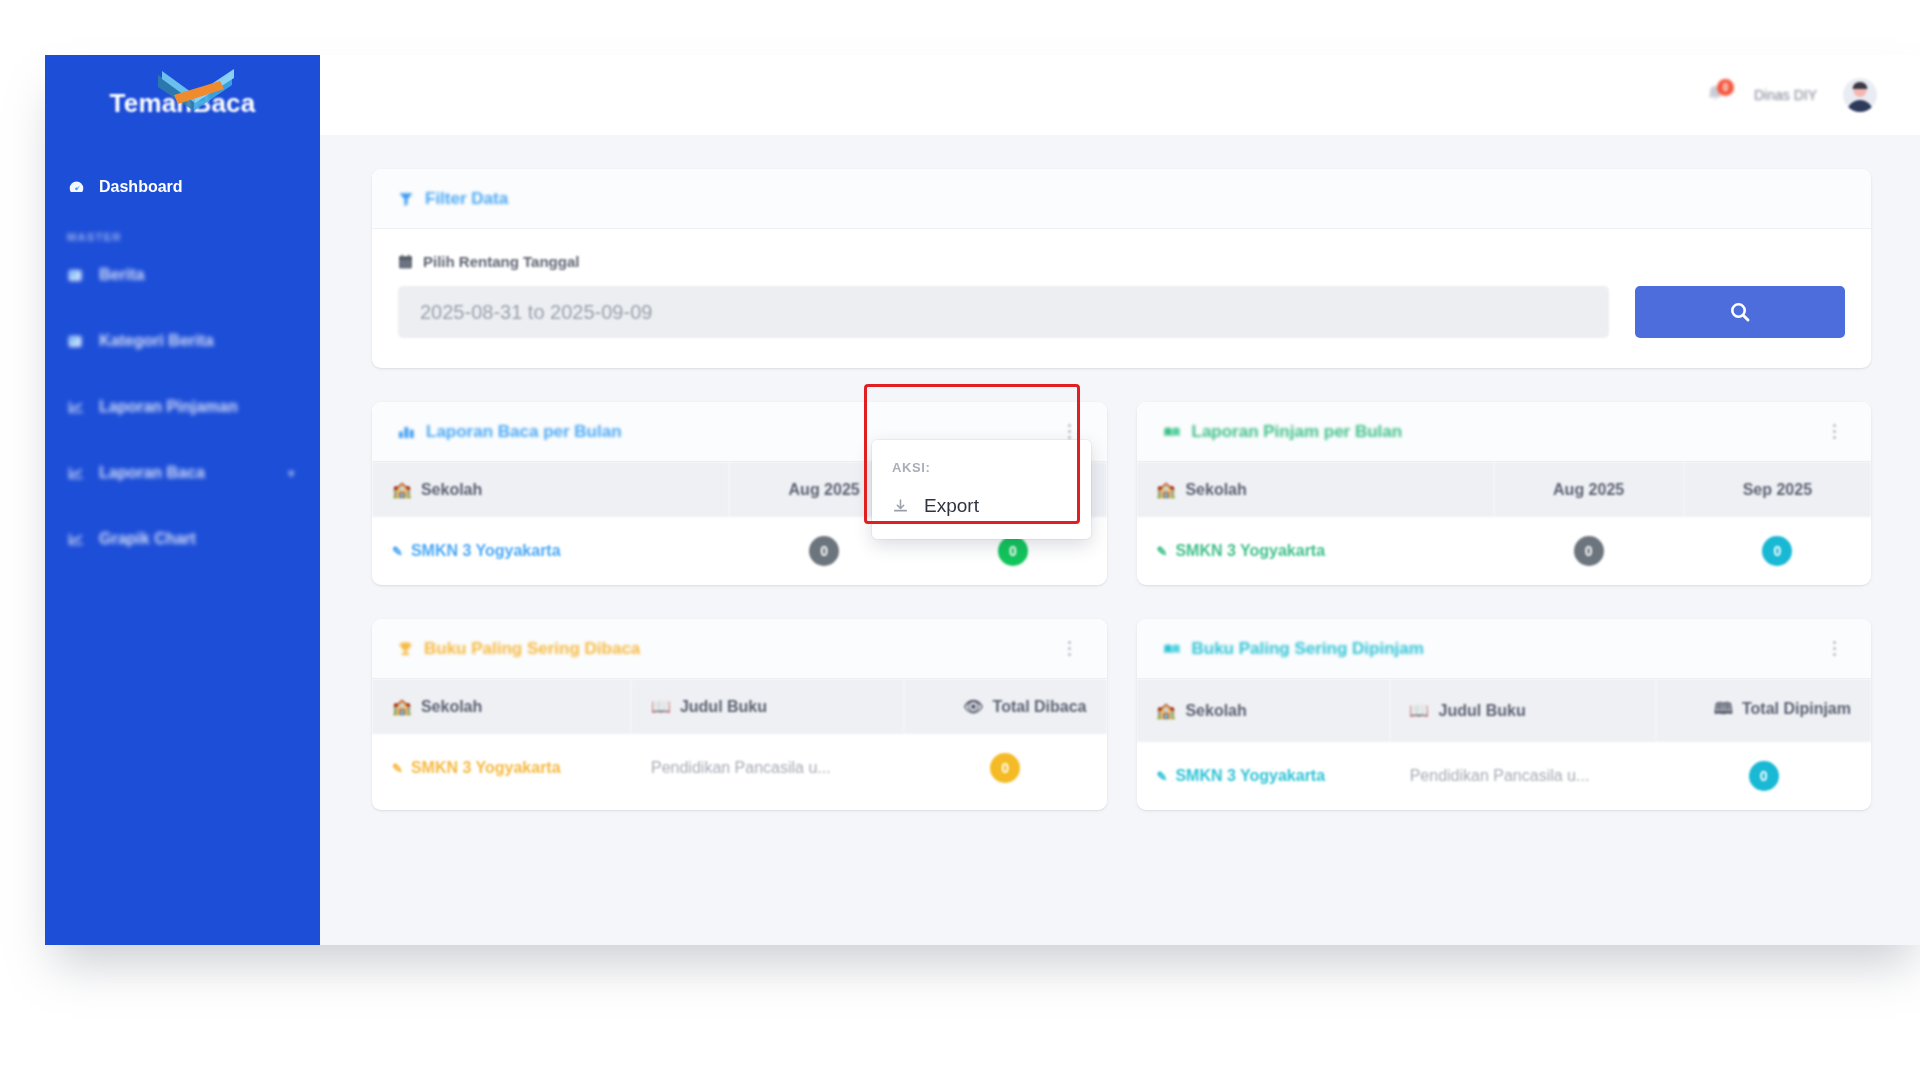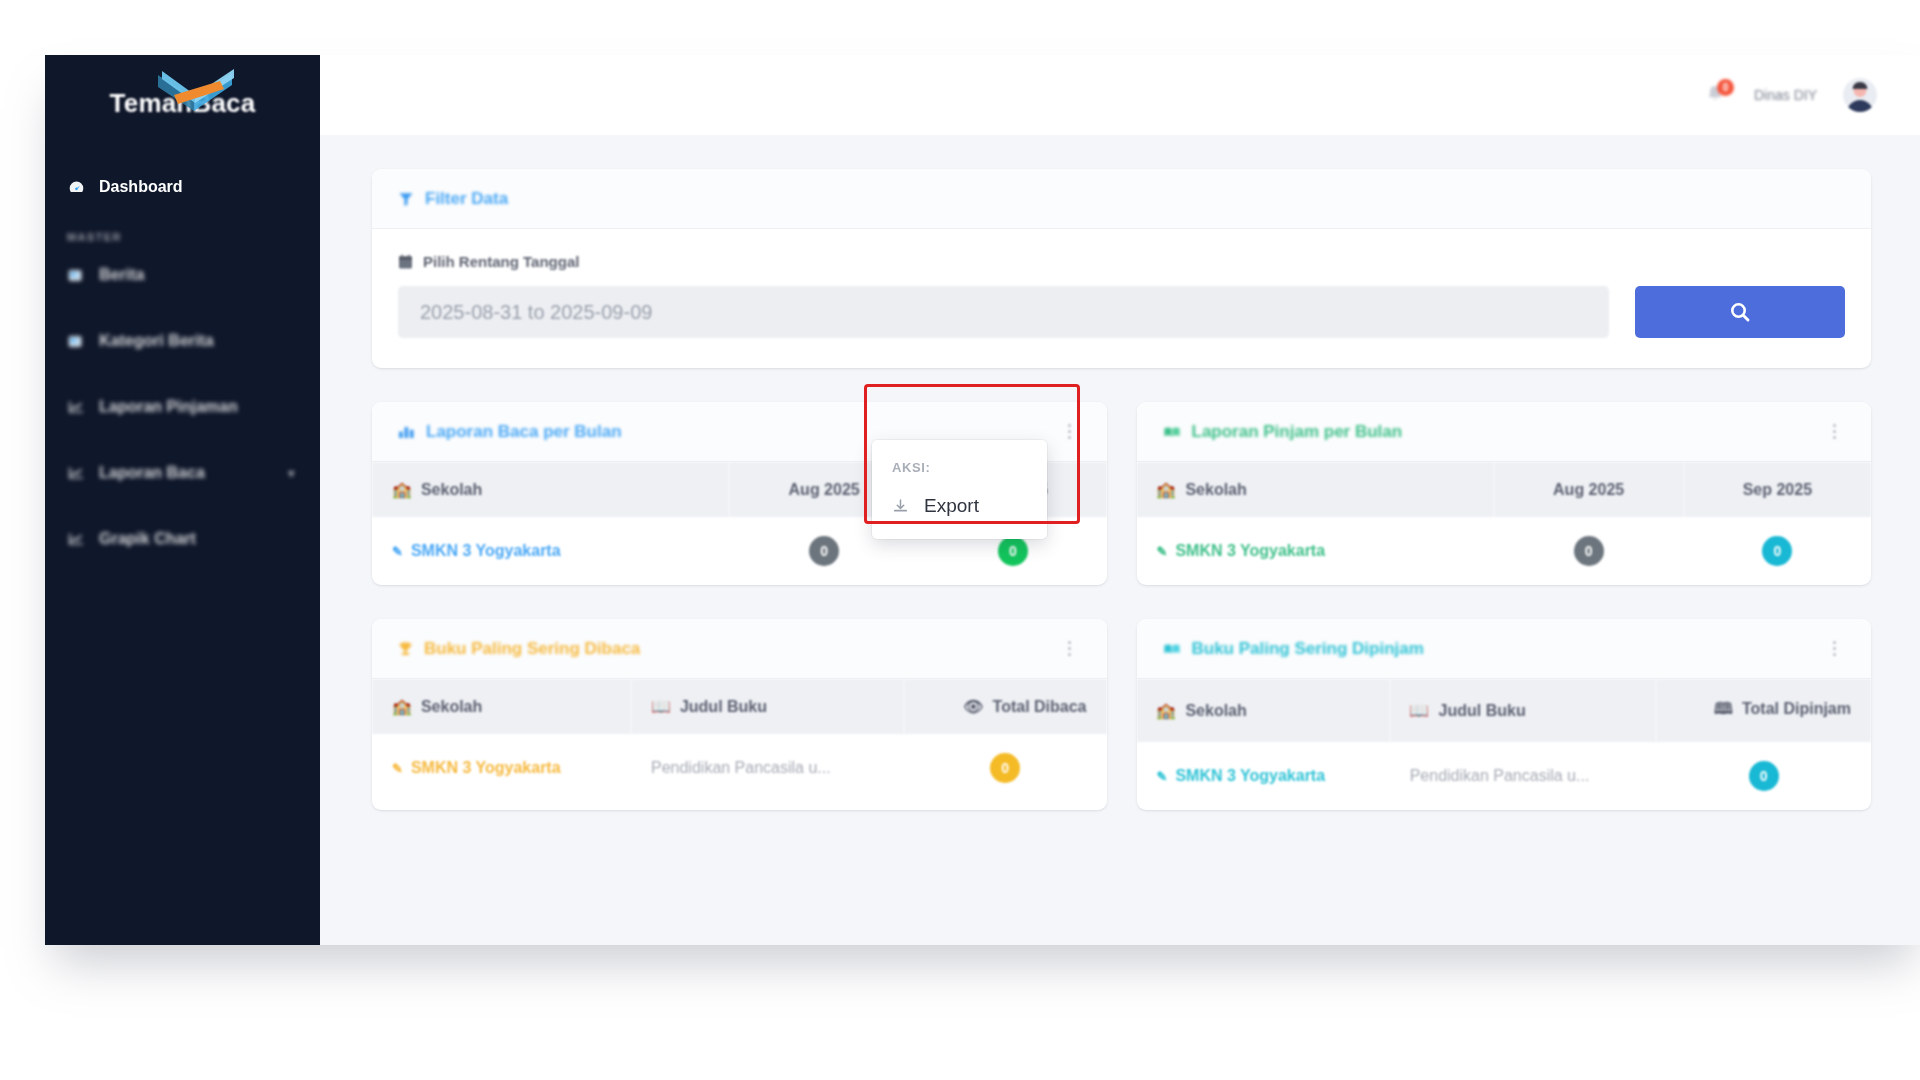--- a/index.html
+++ b/index.html
@@ -17,21 +17,21 @@
     width: 1878px; height: 890px;
     background: #f4f6f9;
     overflow: hidden;
     box-shadow: 0 28px 45px -10px rgba(120,125,140,0.38);
   }
 
   
   #sidebar {
     position: absolute; left: 0; top: 0;
     width: 275px; height: 100%;
-    background: #0f172a;
+    background: #1d4ed8;
   }
   .brand {
     height: 96px;
     display: flex; align-items: center; justify-content: center;
     position: relative;
   }
   .brand-wrap { position: relative; display: inline-block; }
   .brand-text {
     font-size: 26px; font-weight: 700; color: #ffffff;
     letter-spacing: .2px; filter: blur(1.2px);
@@ -220,21 +220,21 @@
     left: 492px; top: -18px;
     width: 216px; height: 140px;
     border: 3px solid #e02020;
     border-radius: 4px;
     pointer-events: none;
     z-index: 40;
   }
   .dropdown {
     position: absolute;
     left: 500px; top: 38px;
-    width: 175px;
+    width: 219px;
     background: #ffffff;
     border-radius: 5px;
     box-shadow: 0 6px 18px rgba(40,50,70,0.17), 0 0 0 1px rgba(0,0,0,0.04);
     padding: 12px 0 14px 0;
     z-index: 35;
   }
   .dd-head {
     font-size: 13px; font-weight: 700; letter-spacing: .6px;
     color: #a9aeb9; padding: 8px 20px 12px 20px;
   }

